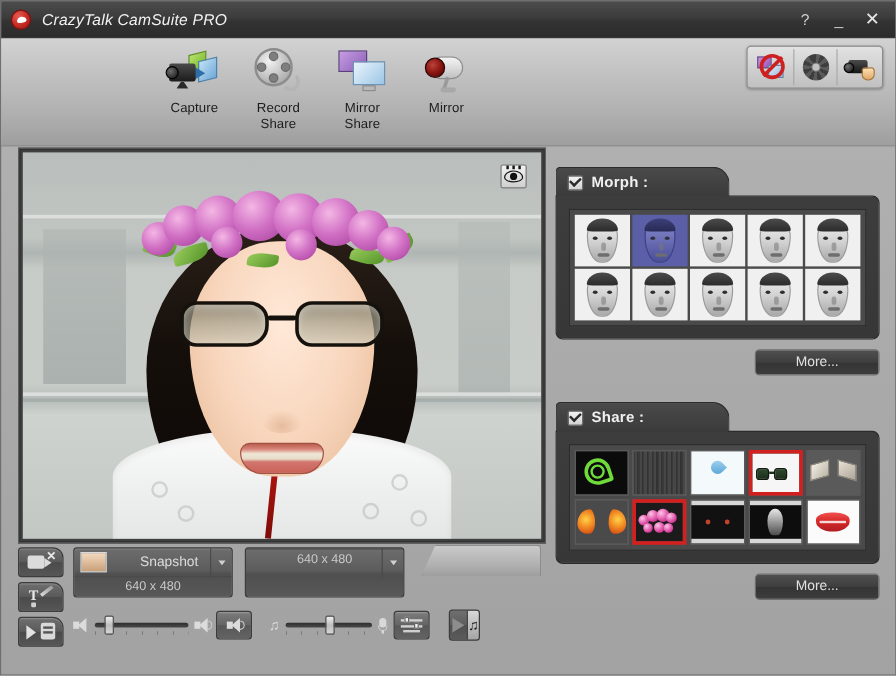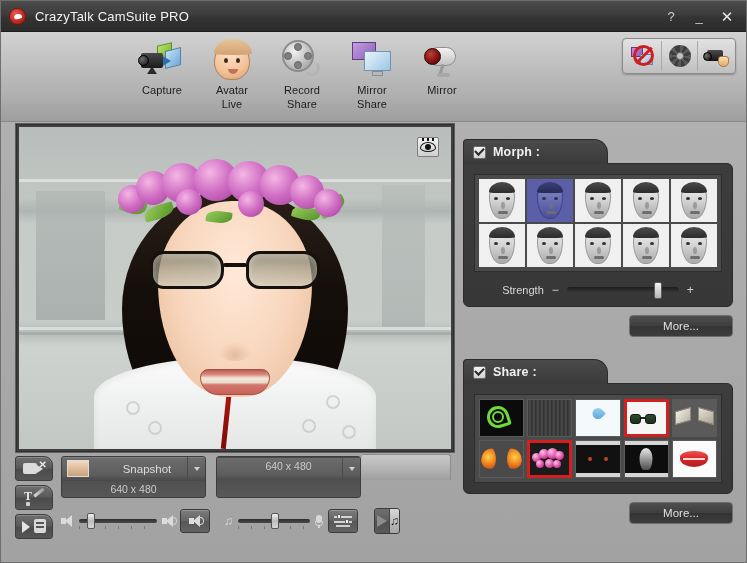--- a/index.html
+++ b/index.html
@@ -33,21 +33,21 @@
     display: flex; align-items: center; justify-content: center;
     flex: none;
   }
   .app-logo::after {
     content: ""; width: 8px; height: 5px;
     background: #fff; border-radius: 50% 50% 50% 50%/ 70% 70% 30% 30%;
     transform: rotate(-12deg);
   }
   .app-title {
     color: #f2f2f2; font-size: 13px; margin-left: 9px;
-    letter-spacing: .2px; white-space: nowrap;
+    letter-spacing: .2px; white-space: nowrap; font-style: italic;
   }
   .win-btns {
     position: absolute; right: 6px; top: 0; height: 31px;
     display: flex; align-items: center; gap: 2px;
   }
   .win-btn {
     width: 26px; height: 22px; color: #cfcfcf;
     font-size: 13px; display: flex; align-items: center; justify-content: center;
     line-height: 1;
   }
@@ -274,21 +274,21 @@
   .ic-emo { position:relative; width:24px; height:15px; }
   .ic-emo .arrow{ position:absolute; left:0; top:2px; width:0;height:0;border-top:6px solid transparent;border-bottom:6px solid transparent;border-left:8px solid #e3e3e3;}
   .ic-emo .box{ position:absolute; right:0; top:0; width:12px; height:14px; background:#dadada; border-radius:2px;}
   .ic-emo .box::after{ content:""; position:absolute; left:2px; top:3px; width:8px; height:2px; background:#555; box-shadow:0 4px 0 #555;}
 
   .ctrl-panel {
     position:absolute; left:60px; top:334px; width:339px; height:86px;
   }
   .ctl-row1 { display:flex; gap:10px; }
   .cap-btn {
-    width: 145px; height: 42px;
+    width: 133px; height: 42px;
     background: linear-gradient(180deg,#6d6d6d 0%,#5c5c5c 46%,#4f4f4f 54%,#585858 100%);
     border: 1px solid #3c3c3c; border-radius: 3px;
     display:flex; flex-direction:column;
     box-shadow: inset 0 1px 0 rgba(255,255,255,.16);
     position: relative;
   }
   .cap-top { display:flex; align-items:center; height:24px; padding-left:5px; }
   .cap-thumb {
     width: 22px; height: 17px; flex:none;
     background: linear-gradient(180deg,#f3d9bf,#c9a07a);
@@ -519,32 +519,20 @@
             <div class="sheet-b"></div>
             <div class="arrow"></div>
           <div class="cam-body"></div>
             <div class="cam-lens"></div>
             <div class="cam-stand"></div>
         </div>
       </div>
       <div class="tool-label">Capture</div>
     </div>
 
-    <div class="tool-item">
-      <div class="tool-icon">
-        <div class="ic-avatar">
-          <div class="hair"></div>
-            <div class="eye l"></div>
-            <div class="eye r"></div>
-            <div class="mouth"></div>
-        </div>
-      </div>
-      <div class="tool-label">Avatar</div>
-      <div class="tool-label">Live</div>
-    </div>
 
 
     <div class="tool-item">
       <div class="tool-icon">
         <div class="ic-reel">
           <div class="disc"></div>
           <div class="hole h1"></div>
             <div class="hole h2"></div>
           <div class="hole h3"></div>
             <div class="hole h4"></div>
@@ -880,28 +868,20 @@
                 <div class="morph-face">
                   <div class="hair"></div>
                   <div class="e l"></div>
                   <div class="e r"></div>
                   <div class="n"></div>
                   <div class="m"></div>
                 </div>
               </div>
           </div>
 
-          <div class="strength-row">
-            <div class="strength-label">Strength</div>
-            <div class="pm">−</div>
-            <div class="str-track">
-              <div class="str-thumb" style="left:78%;"></div>
-            </div>
-            <div class="pm">+</div>
-          </div>
         </div>
         <div class="more-row">
           <div class="more-btn">More...</div>
         </div>
       </div>
 
       <div class="panel" style="margin-top:22px;">
         <div class="panel-tab">
           <div class="chk"></div>
           <div class="panel-title">Share :</div>

